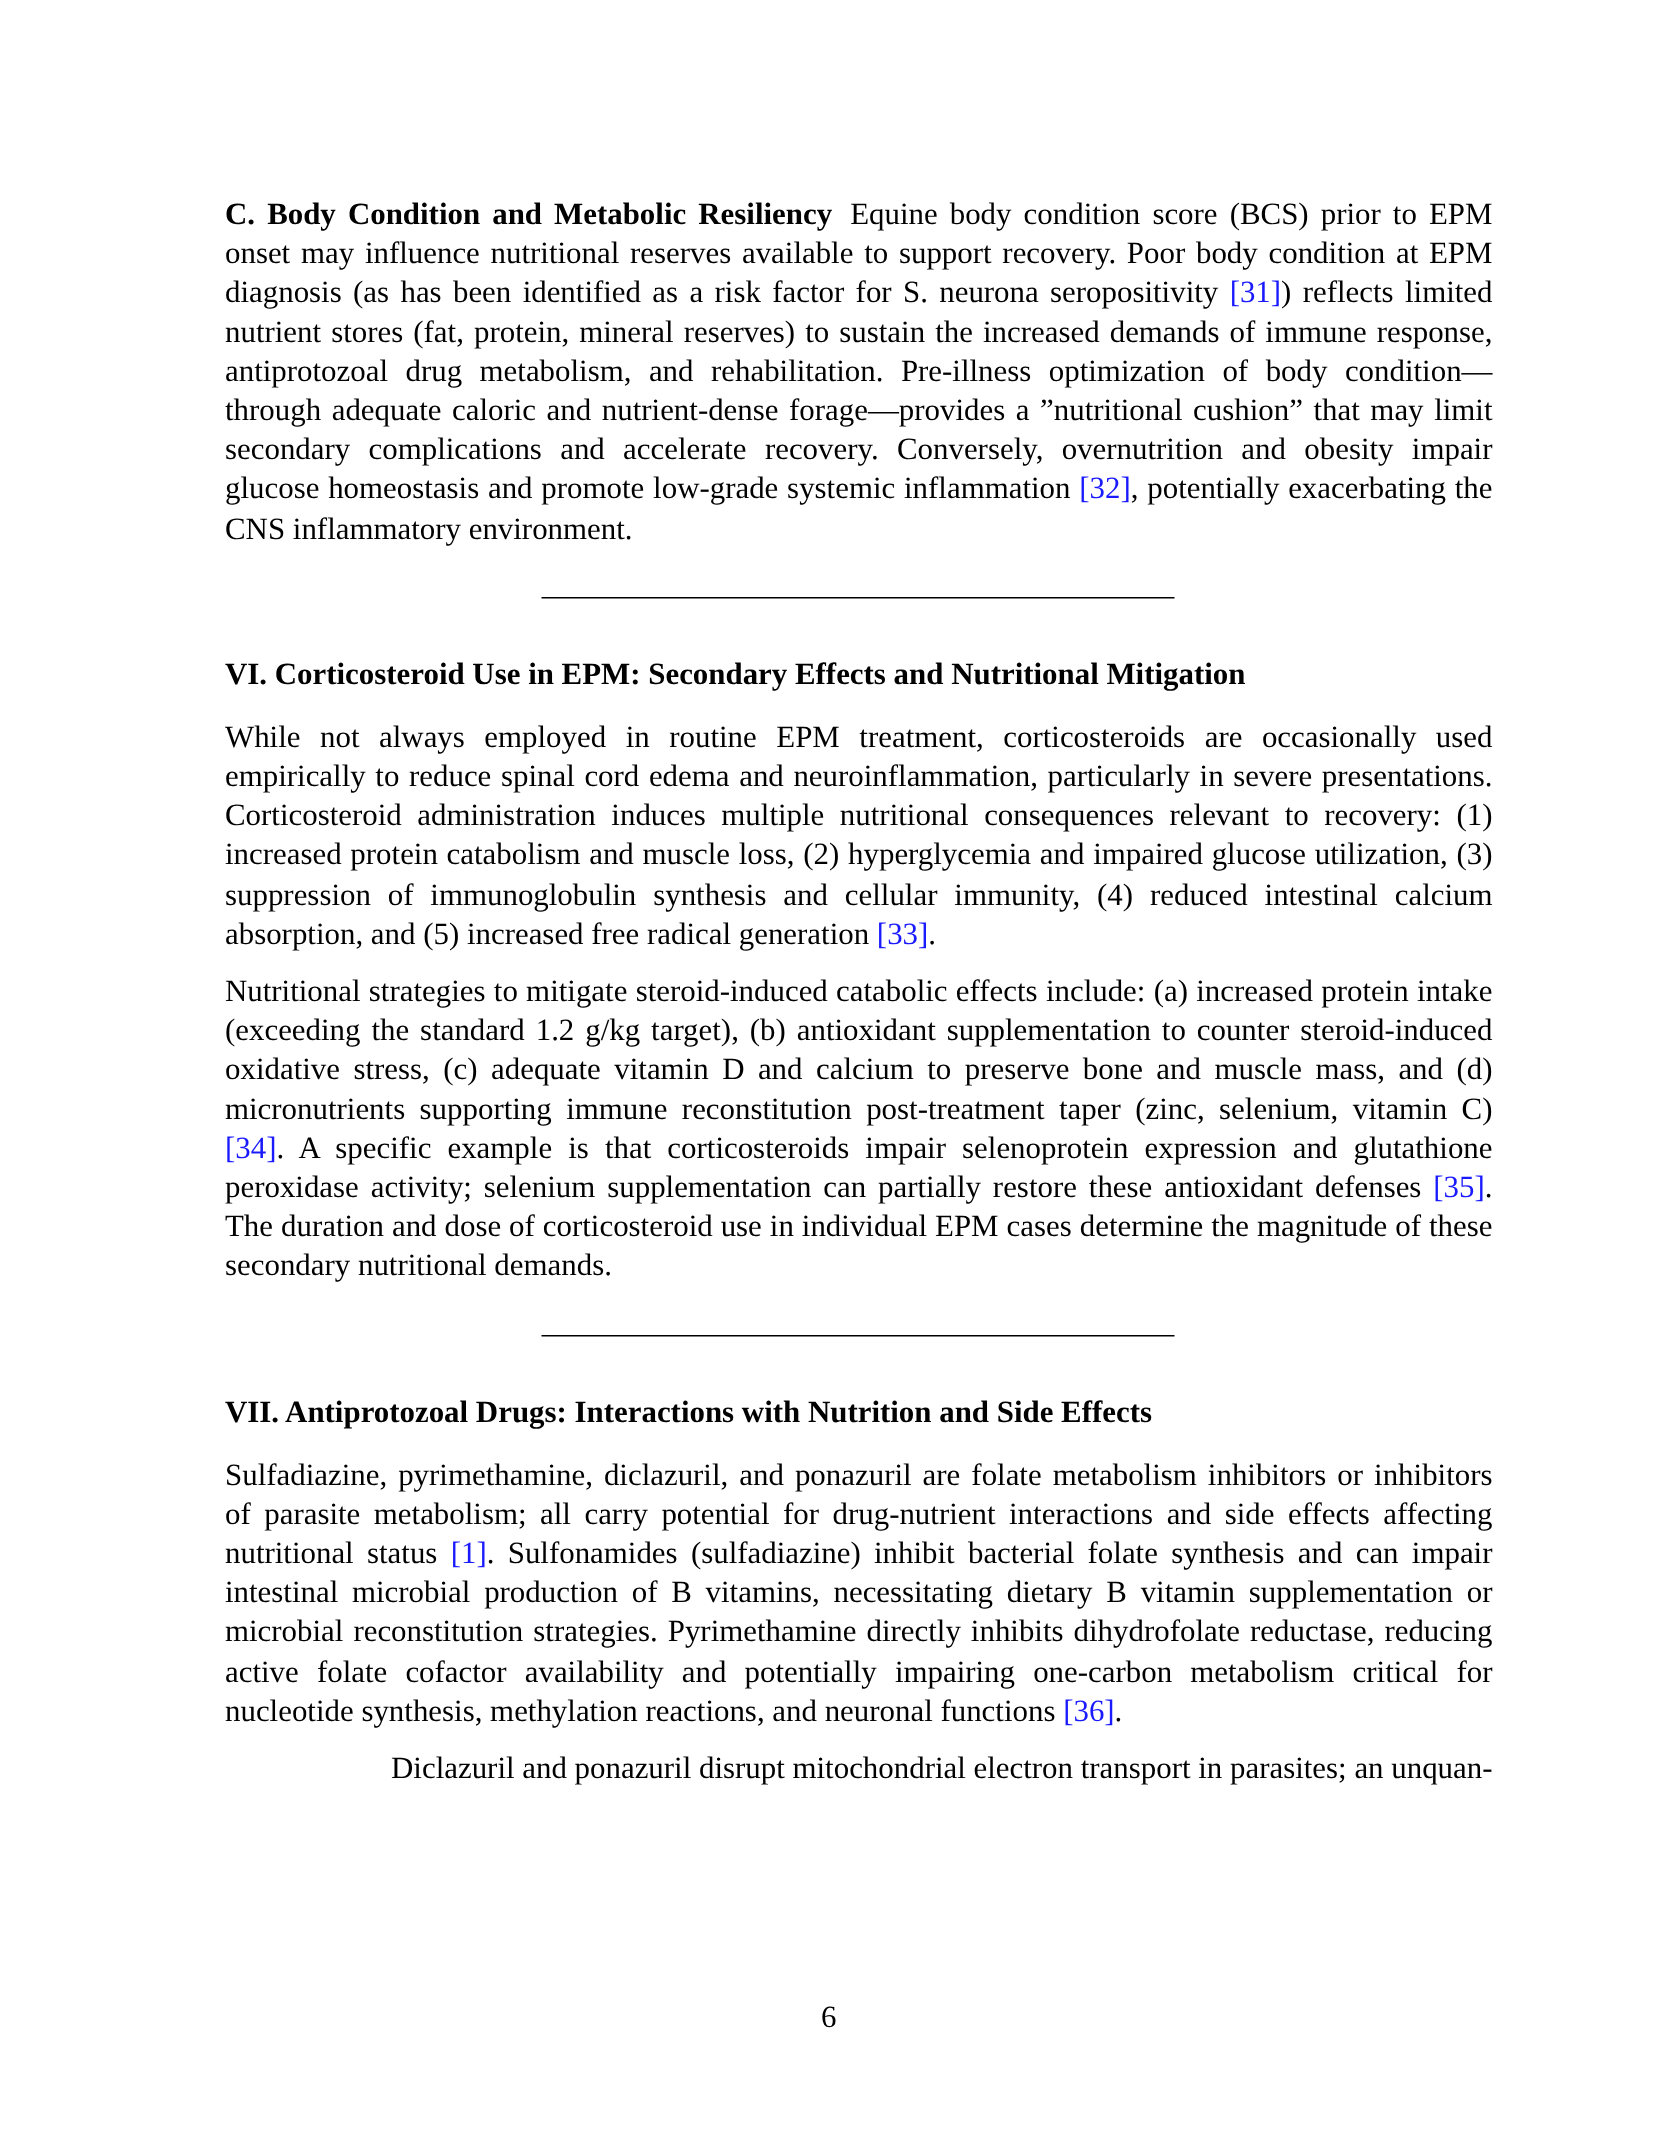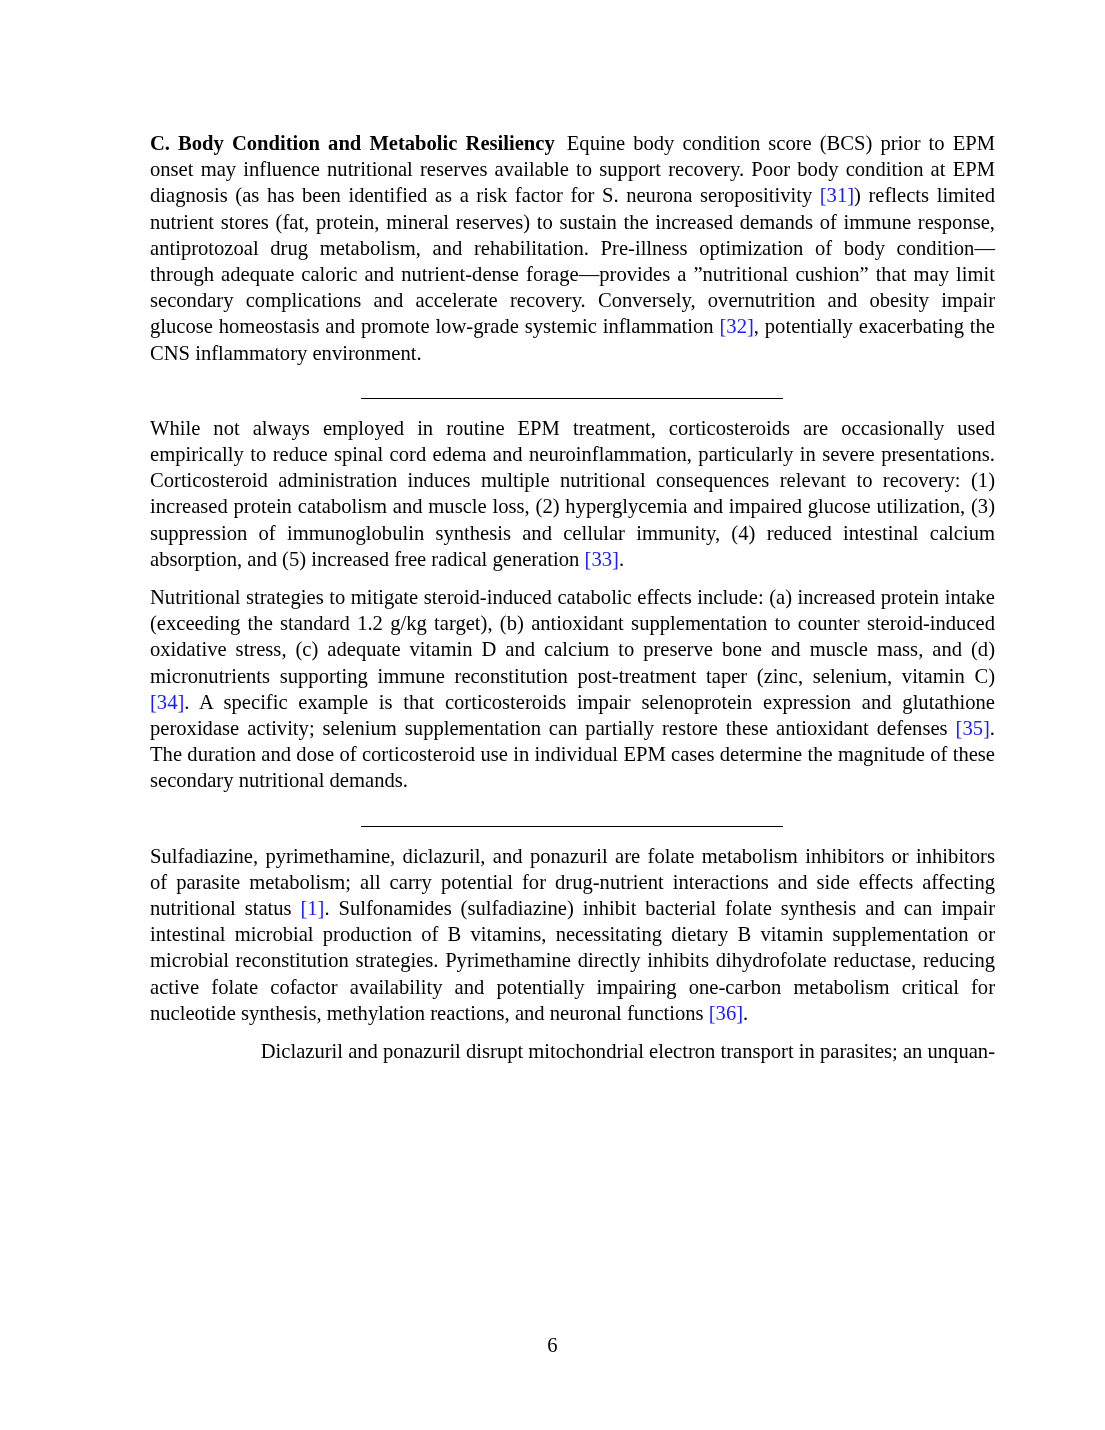--- a/index.html
+++ b/index.html
@@ -31,26 +31,28 @@
 </style>
 </head>
 <body>
 
 <div class="page">
 
   <p><span class="runin">C. Body Condition and Metabolic Resiliency</span><span>Equine body condition score (BCS) prior to EPM onset may influence nutritional reserves available to support recovery. Poor body condition at EPM diagnosis (as has been identified as a risk factor for S. neurona seropositivity </span><a class="cite" style="color: rgb(26, 26, 255);">[31]</a><span>) reflects limited nutrient stores (fat, protein, mineral reserves) to sustain the increased demands of immune response, antiprotozoal drug metabolism, and rehabilitation. Pre-illness optimization of body condition—through adequate caloric and nutrient-dense forage—provides a ”nutritional cushion” that may limit secondary complications and accelerate recovery. Conversely, overnutrition and obesity impair glucose homeostasis and promote low-grade systemic inflammation </span><a class="cite" style="color: rgb(26, 26, 255);">[32]</a><span>, potentially exacerbating the CNS inflammatory environment.</span></p>
 
   <div class="rule" style="margin-top:32px;"></div>
 
+  <h2 style="margin-top:38px;">VI. Corticosteroid Use in EPM: Secondary Effects and Nutritional Mitigation</h2>
 
   <p style="margin-top:16px;"><span>While not always employed in routine EPM treatment, corticosteroids are occasionally used empirically to reduce spinal cord edema and neuroinflammation, particularly in severe presentations. Corticosteroid administration induces multiple nutritional consequences relevant to recovery: (1) increased protein catabolism and muscle loss, (2) hyperglycemia and impaired glucose utilization, (3) suppression of immunoglobulin synthesis and cellular immunity, (4) reduced intestinal calcium absorption, and (5) increased free radical generation </span><a class="cite" style="color: rgb(26, 26, 255);">[33]</a><span>.</span></p>
 
   <p style="margin-top:12px;"><span>Nutritional strategies to mitigate steroid-induced catabolic effects include: (a) increased protein intake (exceeding the standard 1.2 g/kg target), (b) antioxidant supplementation to counter steroid-induced oxidative stress, (c) adequate vitamin D and calcium to preserve bone and muscle mass, and (d) micronutrients supporting immune reconstitution post-treatment taper (zinc, selenium, vitamin C) </span><a class="cite" style="color: rgb(26, 26, 255);">[34]</a><span>. A specific example is that corticosteroids impair selenoprotein expression and glutathione peroxidase activity; selenium supplementation can partially restore these antioxidant defenses </span><a class="cite" style="color: rgb(26, 26, 255);">[35]</a><span>. The duration and dose of corticosteroid use in individual EPM cases determine the magnitude of these secondary nutritional demands.</span></p>
 
   <div class="rule" style="margin-top:32px;"></div>
 
+  <h2 style="margin-top:38px;">VII. Antiprotozoal Drugs: Interactions with Nutrition and Side Effects</h2>
 
   <p style="margin-top:16px;"><span>Sulfadiazine, pyrimethamine, diclazuril, and ponazuril are folate metabolism inhibitors or inhibitors of parasite metabolism; all carry potential for drug-nutrient interactions and side effects affecting nutritional status </span><a class="cite" style="color: rgb(26, 26, 255);">[1]</a><span>. Sulfonamides (sulfadiazine) inhibit bacterial folate synthesis and can impair intestinal microbial production of B vitamins, necessitating dietary B vitamin supplementation or microbial reconstitution strategies. Pyrimethamine directly inhibits dihydrofolate reductase, reducing active folate cofactor availability and potentially impairing one-carbon metabolism critical for nucleotide synthesis, methylation reactions, and neuronal functions </span><a class="cite" style="color: rgb(26, 26, 255);">[36]</a><span>.</span></p>
 
   <p style="margin-top:12px; text-align:right;"><span>Diclazuril and ponazuril disrupt mitochondrial electron transport in parasites; an unquan-</span></p>
 </div>
 
 <div class="pagenum">6</div>
 
 </body></html>

